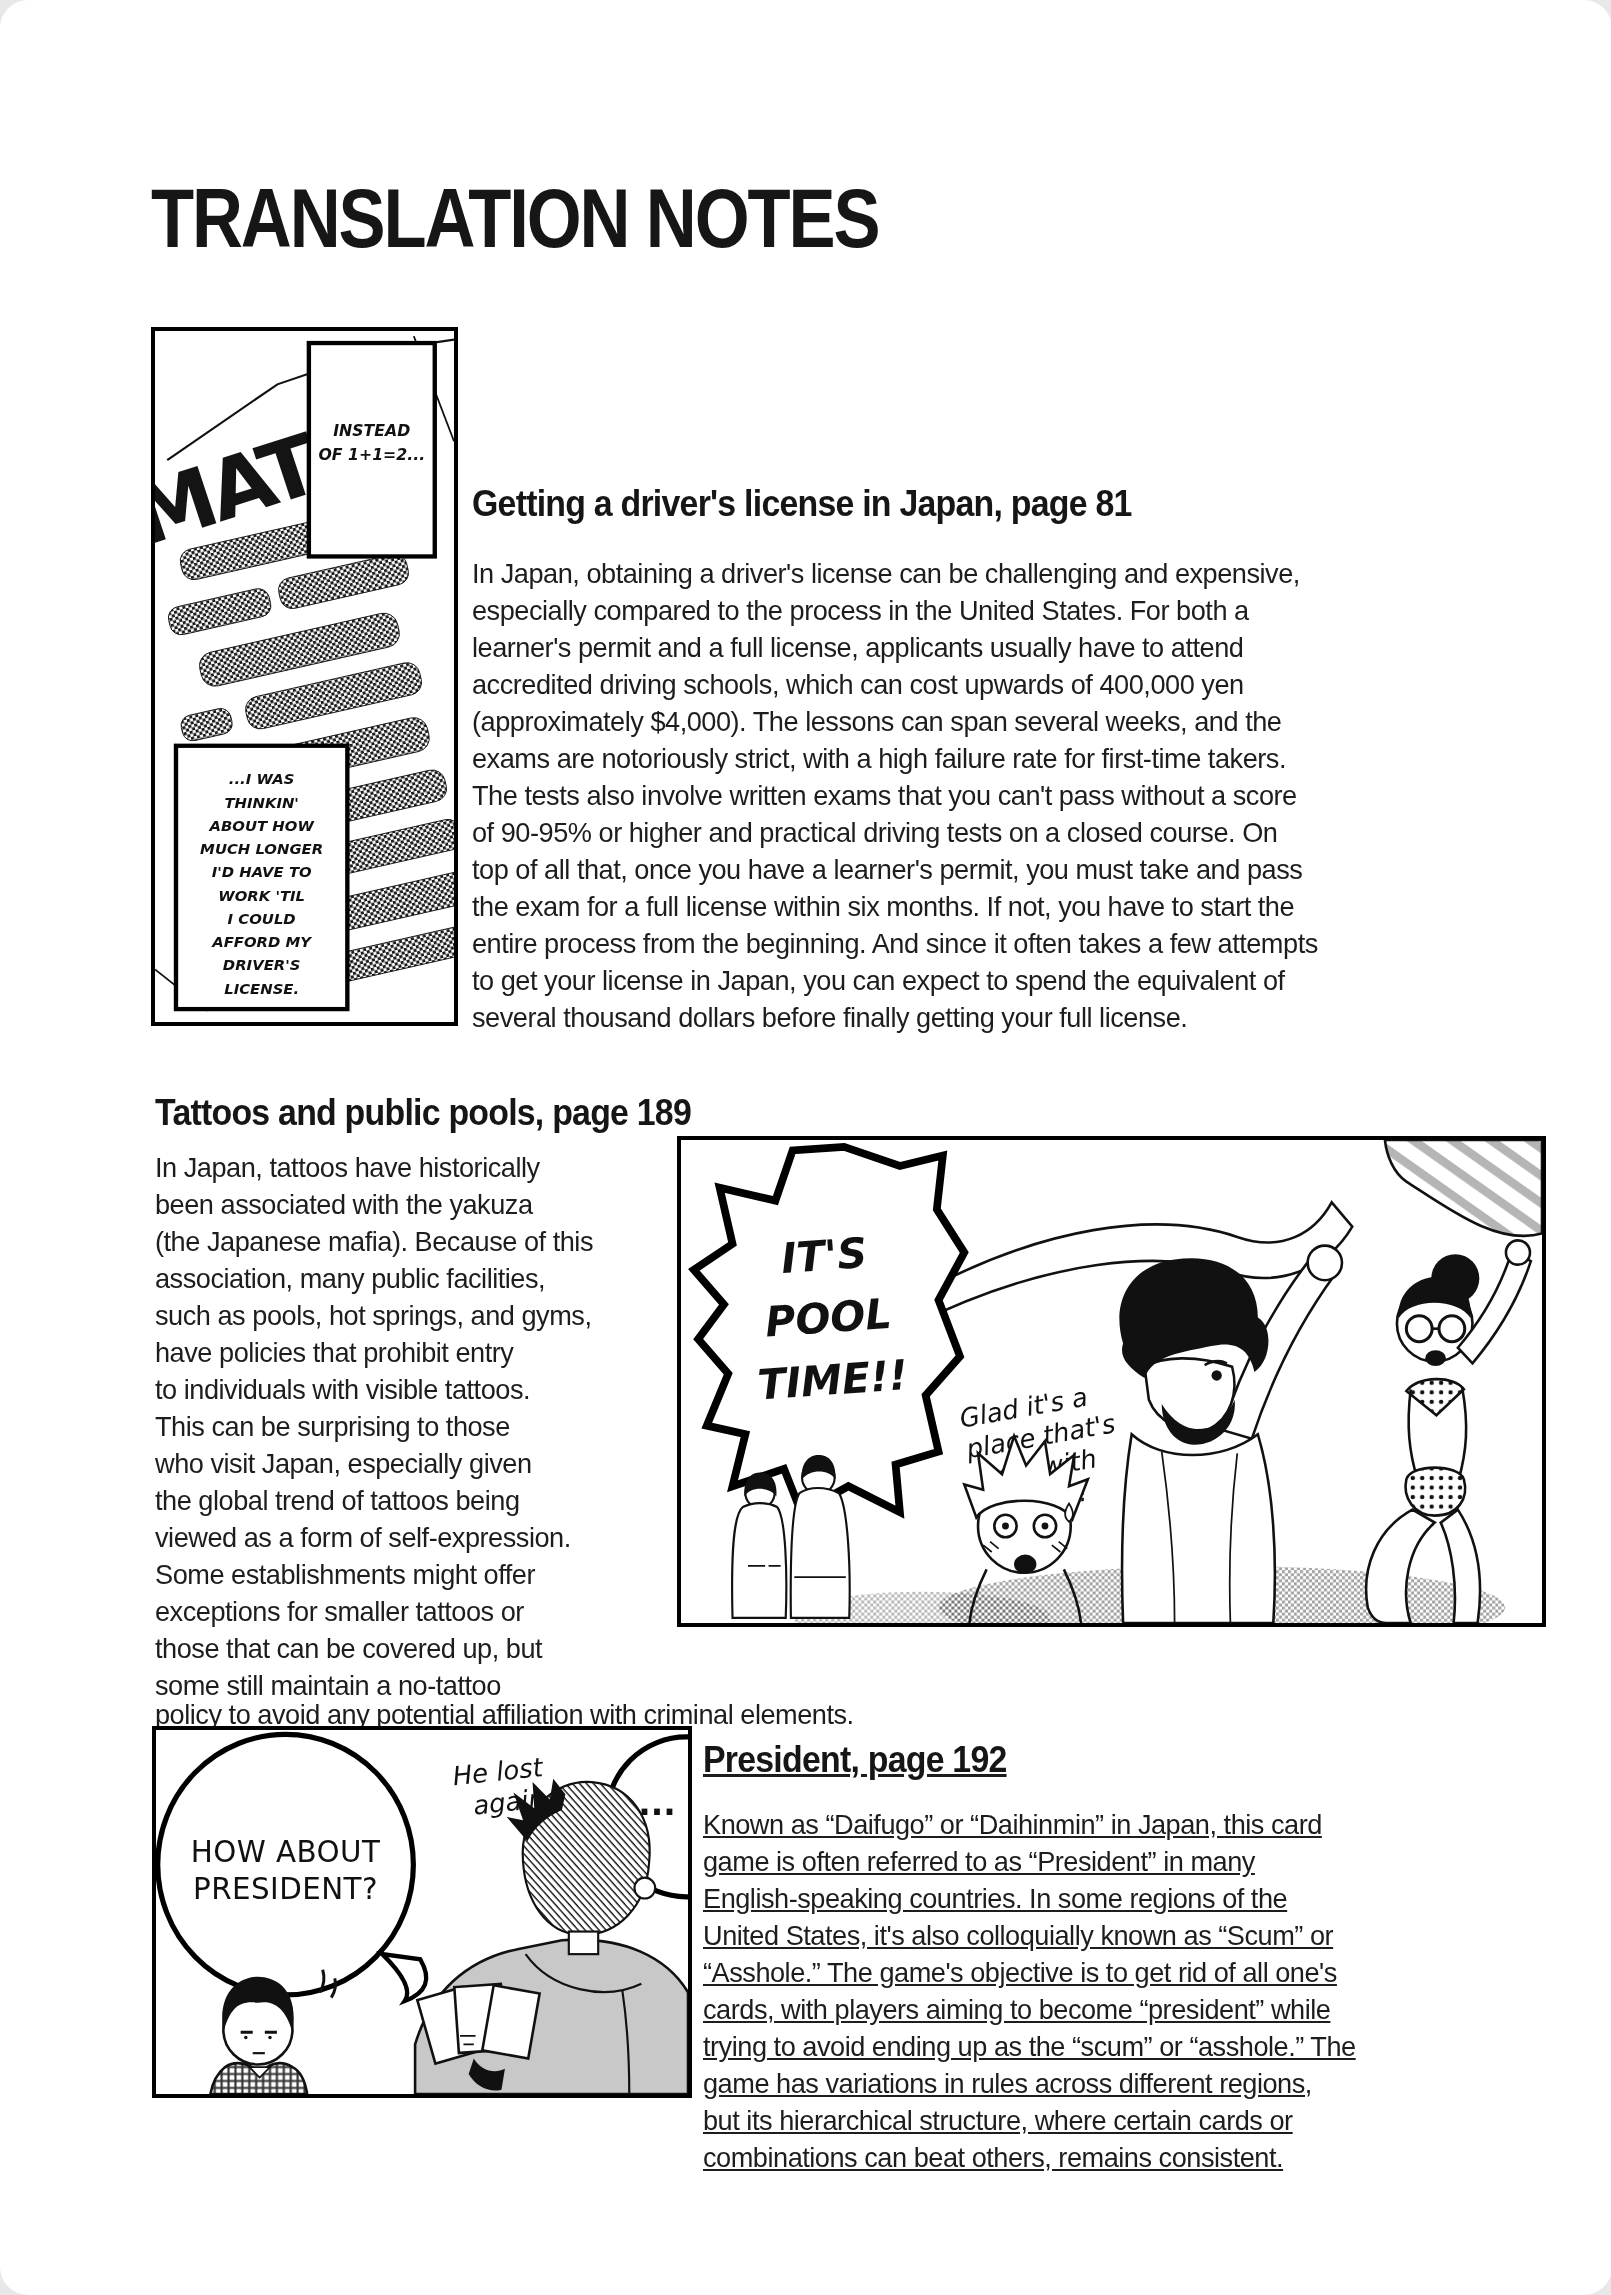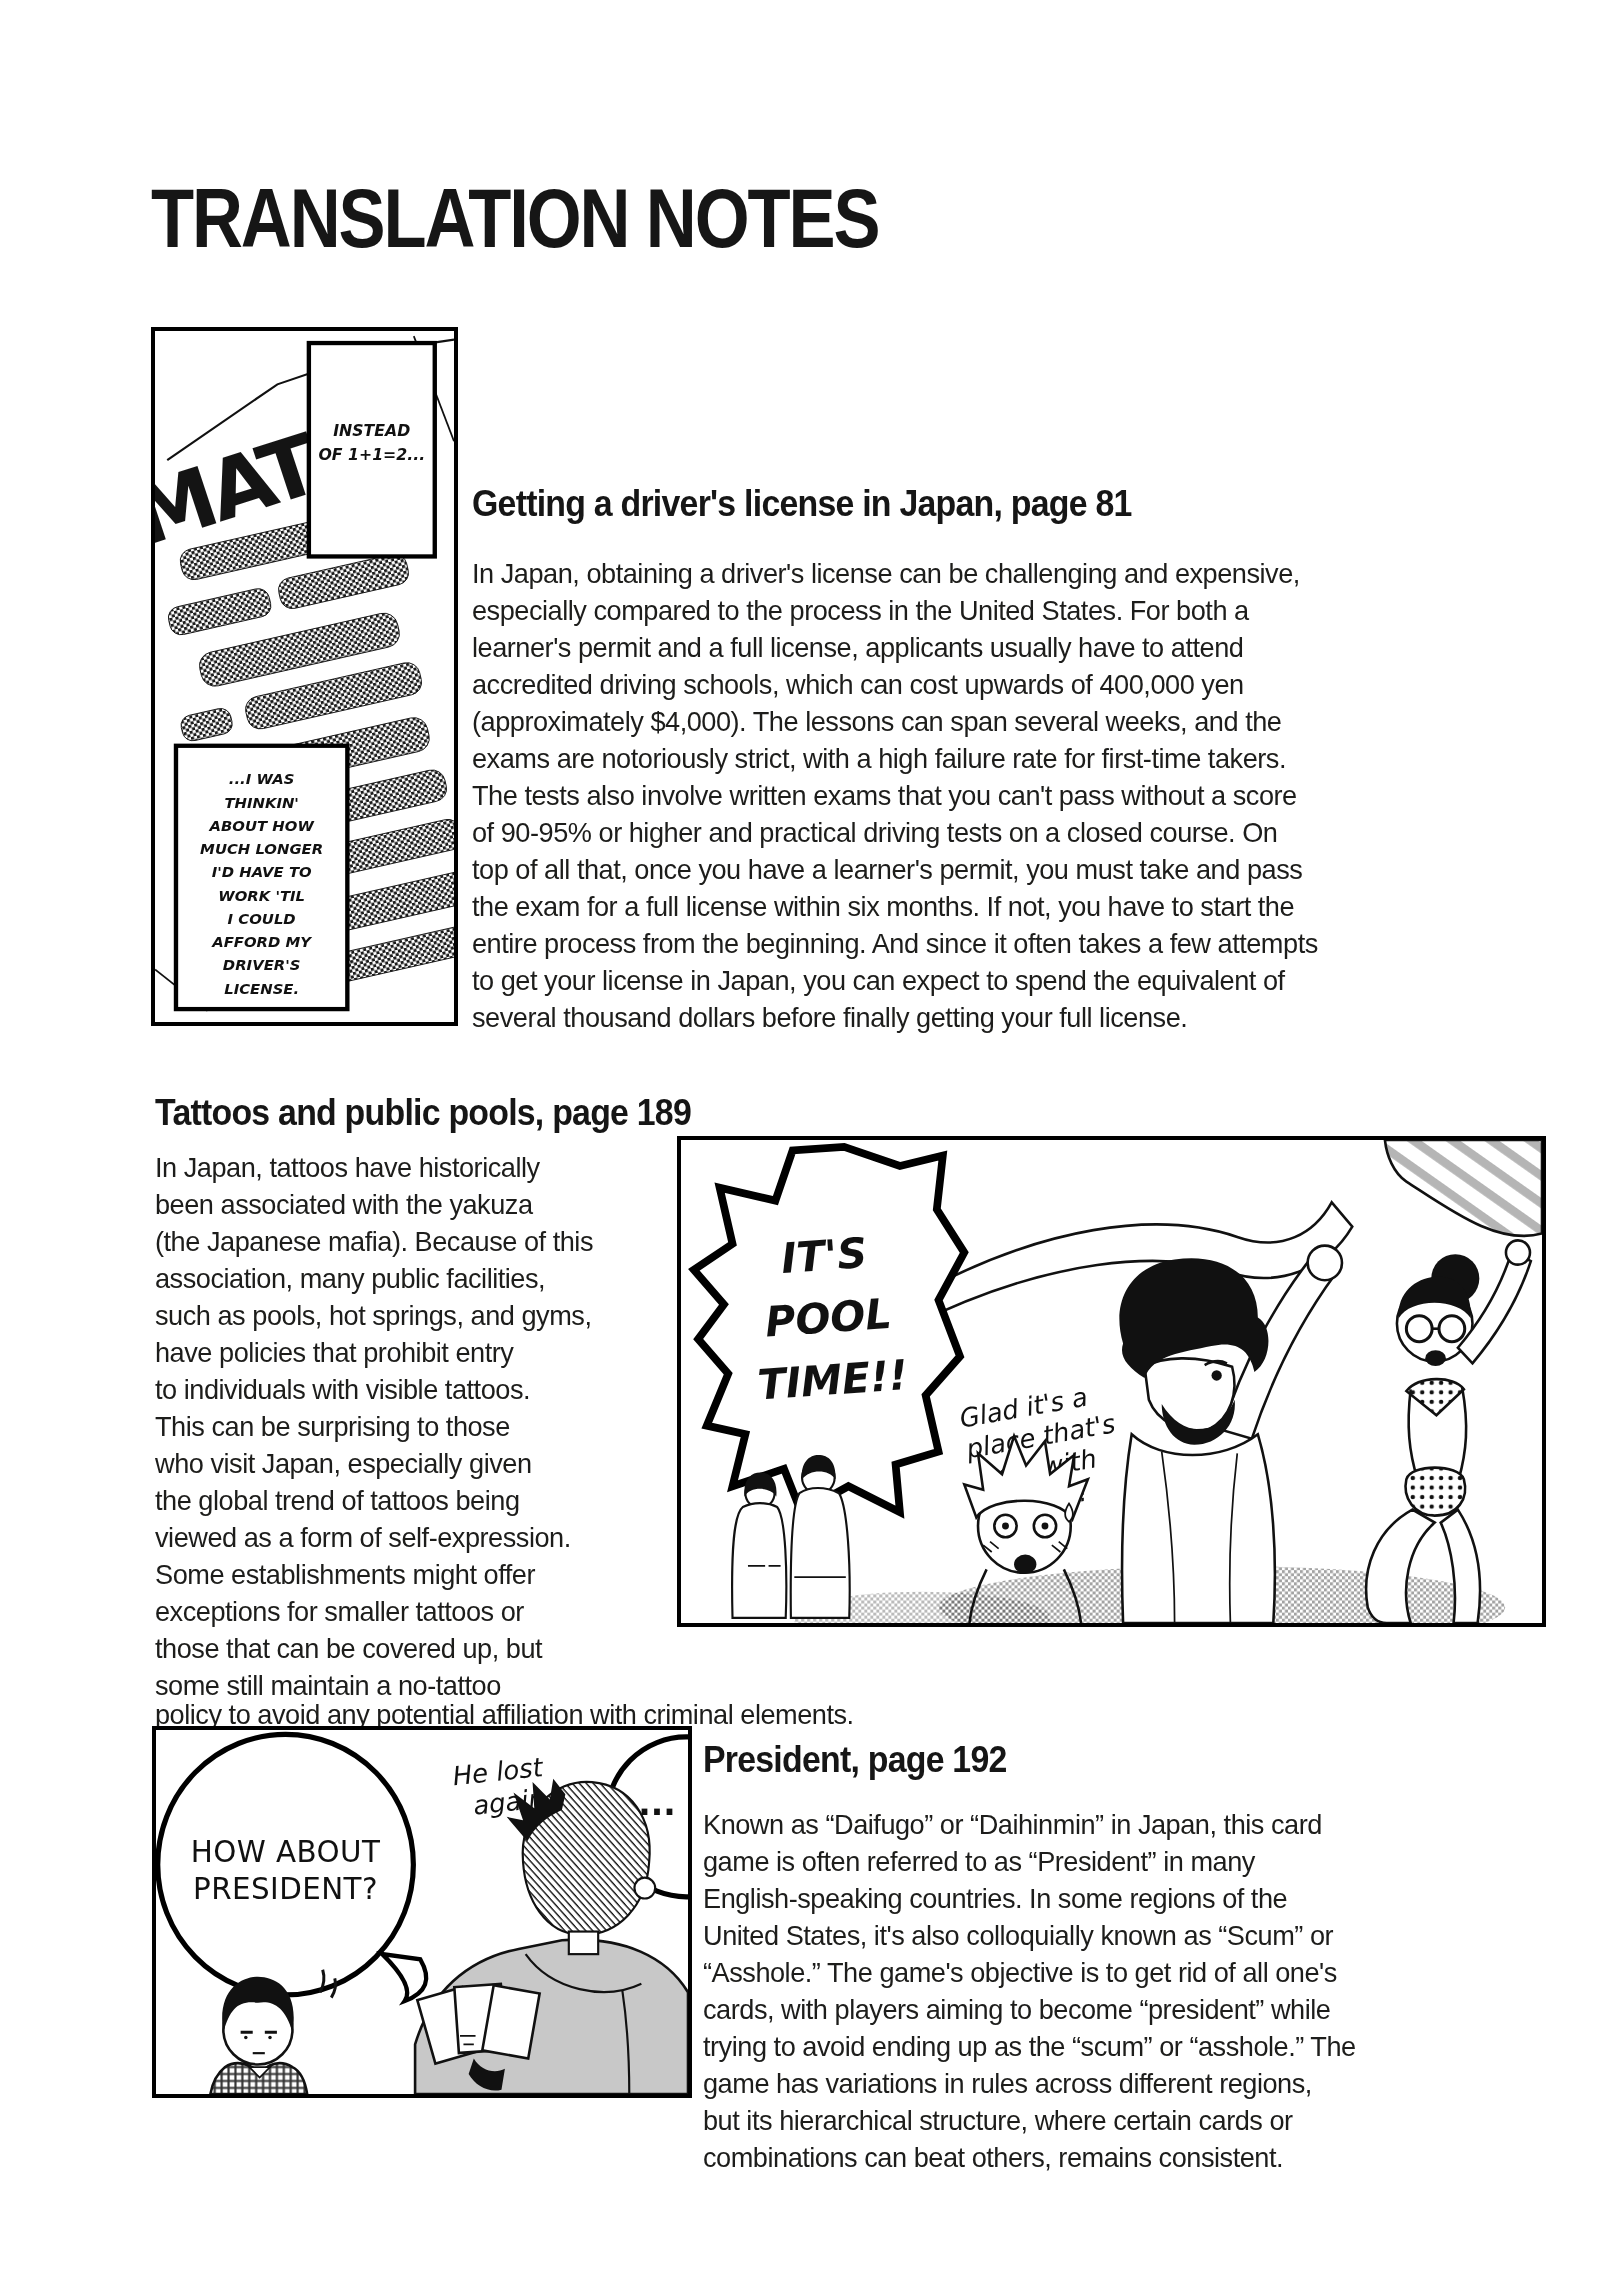--- a/index.html
+++ b/index.html
@@ -1,39 +1,39 @@
 <!DOCTYPE html>
 <html style="font-size:13.6px"><head>
 <meta charset="utf-8">
 <style>
   html,body{margin:0;padding:0;background:#e8e8e8;}
   .page{
     position:relative;width:1612px;height:2295px;background:#ffffff;
-    font-family:"Liberation Sans", sans-serif;color:#1d1d1b;overflow:hidden;
+    font-family:"Liberation Sans", sans-serif;color:#1d1d1b;overflow:hidden;border-radius:28px;
   }
   .page-title{
     position:absolute;left:151px;top:170px;margin:0;
     font-size:84px;font-weight:bold;letter-spacing:-2.5px;color:#161616;
     transform:scaleX(0.84);transform-origin:left top;white-space:pre;
   }
   .sec-heading{
     margin:0;font-size:36px;font-weight:bold;letter-spacing:-0.8px;
     color:#161616;line-height:44px;white-space:pre;
     transform:scaleX(0.94);transform-origin:left top;
   }
   .body-lines{
     font-size:28px;line-height:37px;letter-spacing:-0.5px;white-space:pre;
     transform:scaleX(0.97);transform-origin:left top;
   }
   .sec1-text{position:absolute;left:472px;top:482px;}
   .sec1-text .sec-heading{margin-bottom:29px;}
   .sec2-heading{position:absolute;left:155px;top:1091px;}
   .sec2-col{position:absolute;left:155px;top:1149px;}
   .sec2-last{position:absolute;left:155px;top:1696px;}
-  .sec3-text{position:absolute;left:703px;top:1738px;}
+  .sec3-text{position:absolute;left:703px;top:1738px;text-decoration:underline;}
   .sec3-text .sec-heading{margin-bottom:24px;}
   .panel{position:absolute;border:4.2px solid #000;background:#fff;overflow:hidden;}
   .panel1{left:151px;top:327px;width:299px;height:691px;}
   .panel2{left:677px;top:1136px;width:861px;height:483px;}
   .panel3{left:152px;top:1726px;width:532px;height:364px;}
   .panel svg{display:block;width:100%;height:100%;}
 </style>
 </head>
 <body>
 

